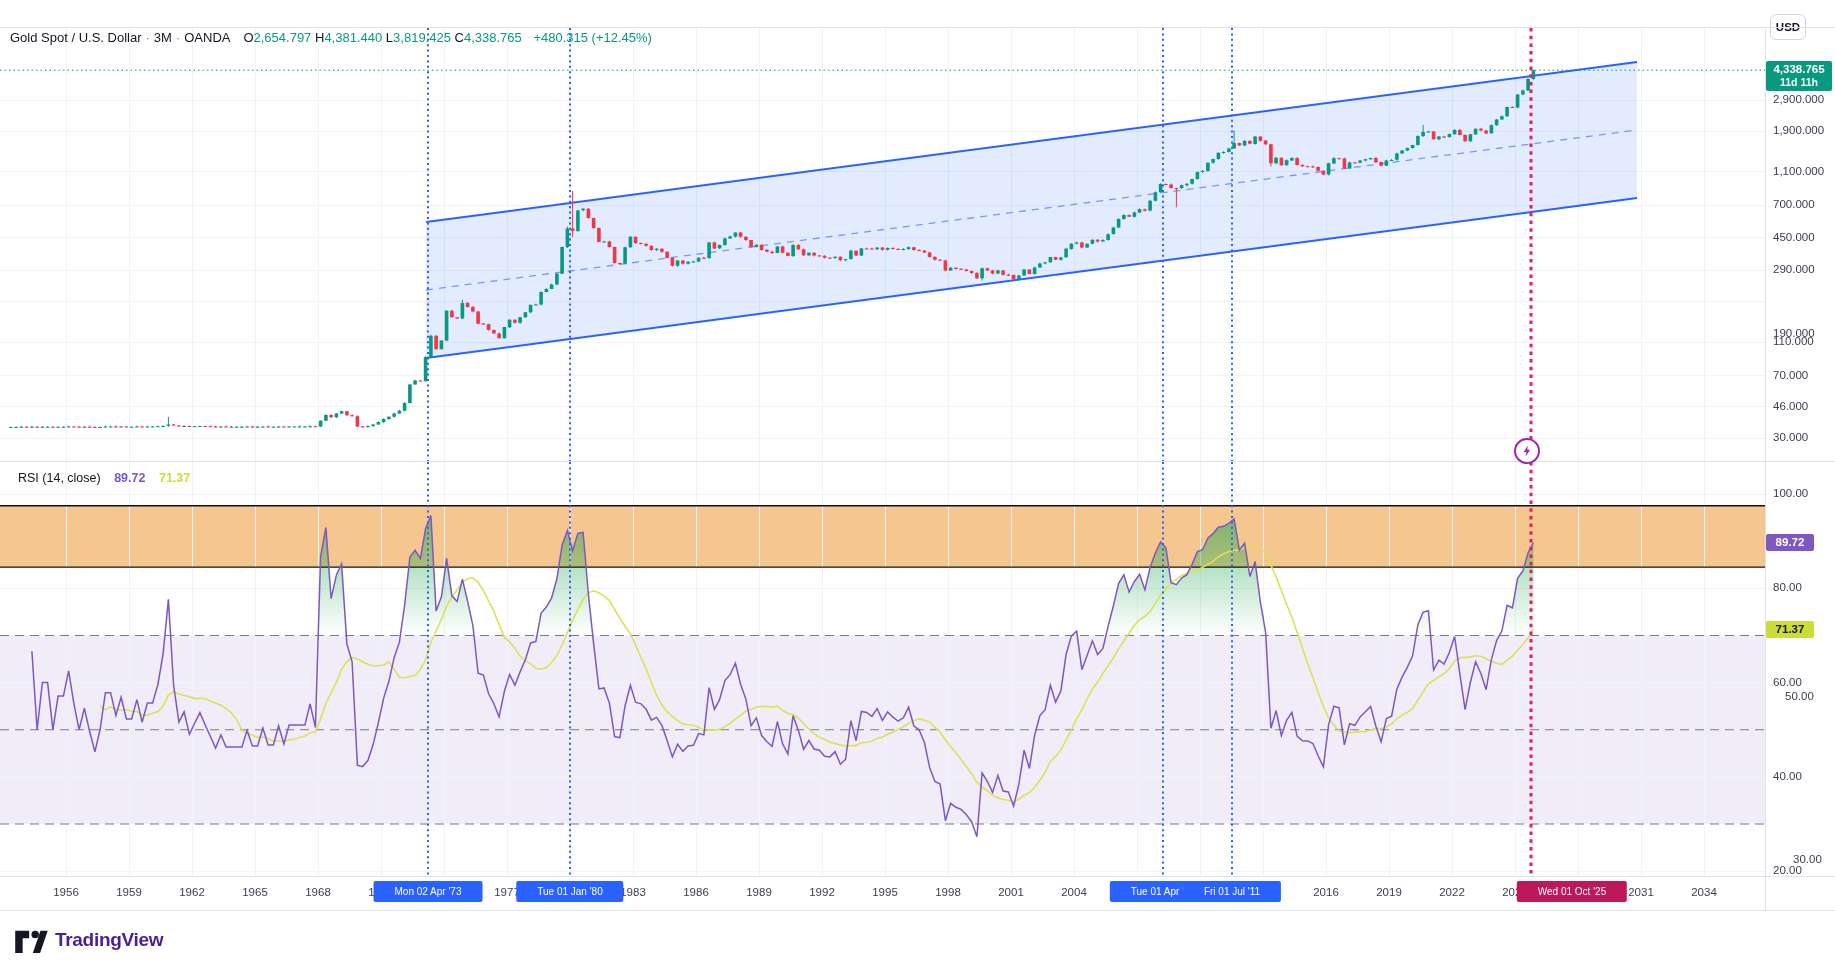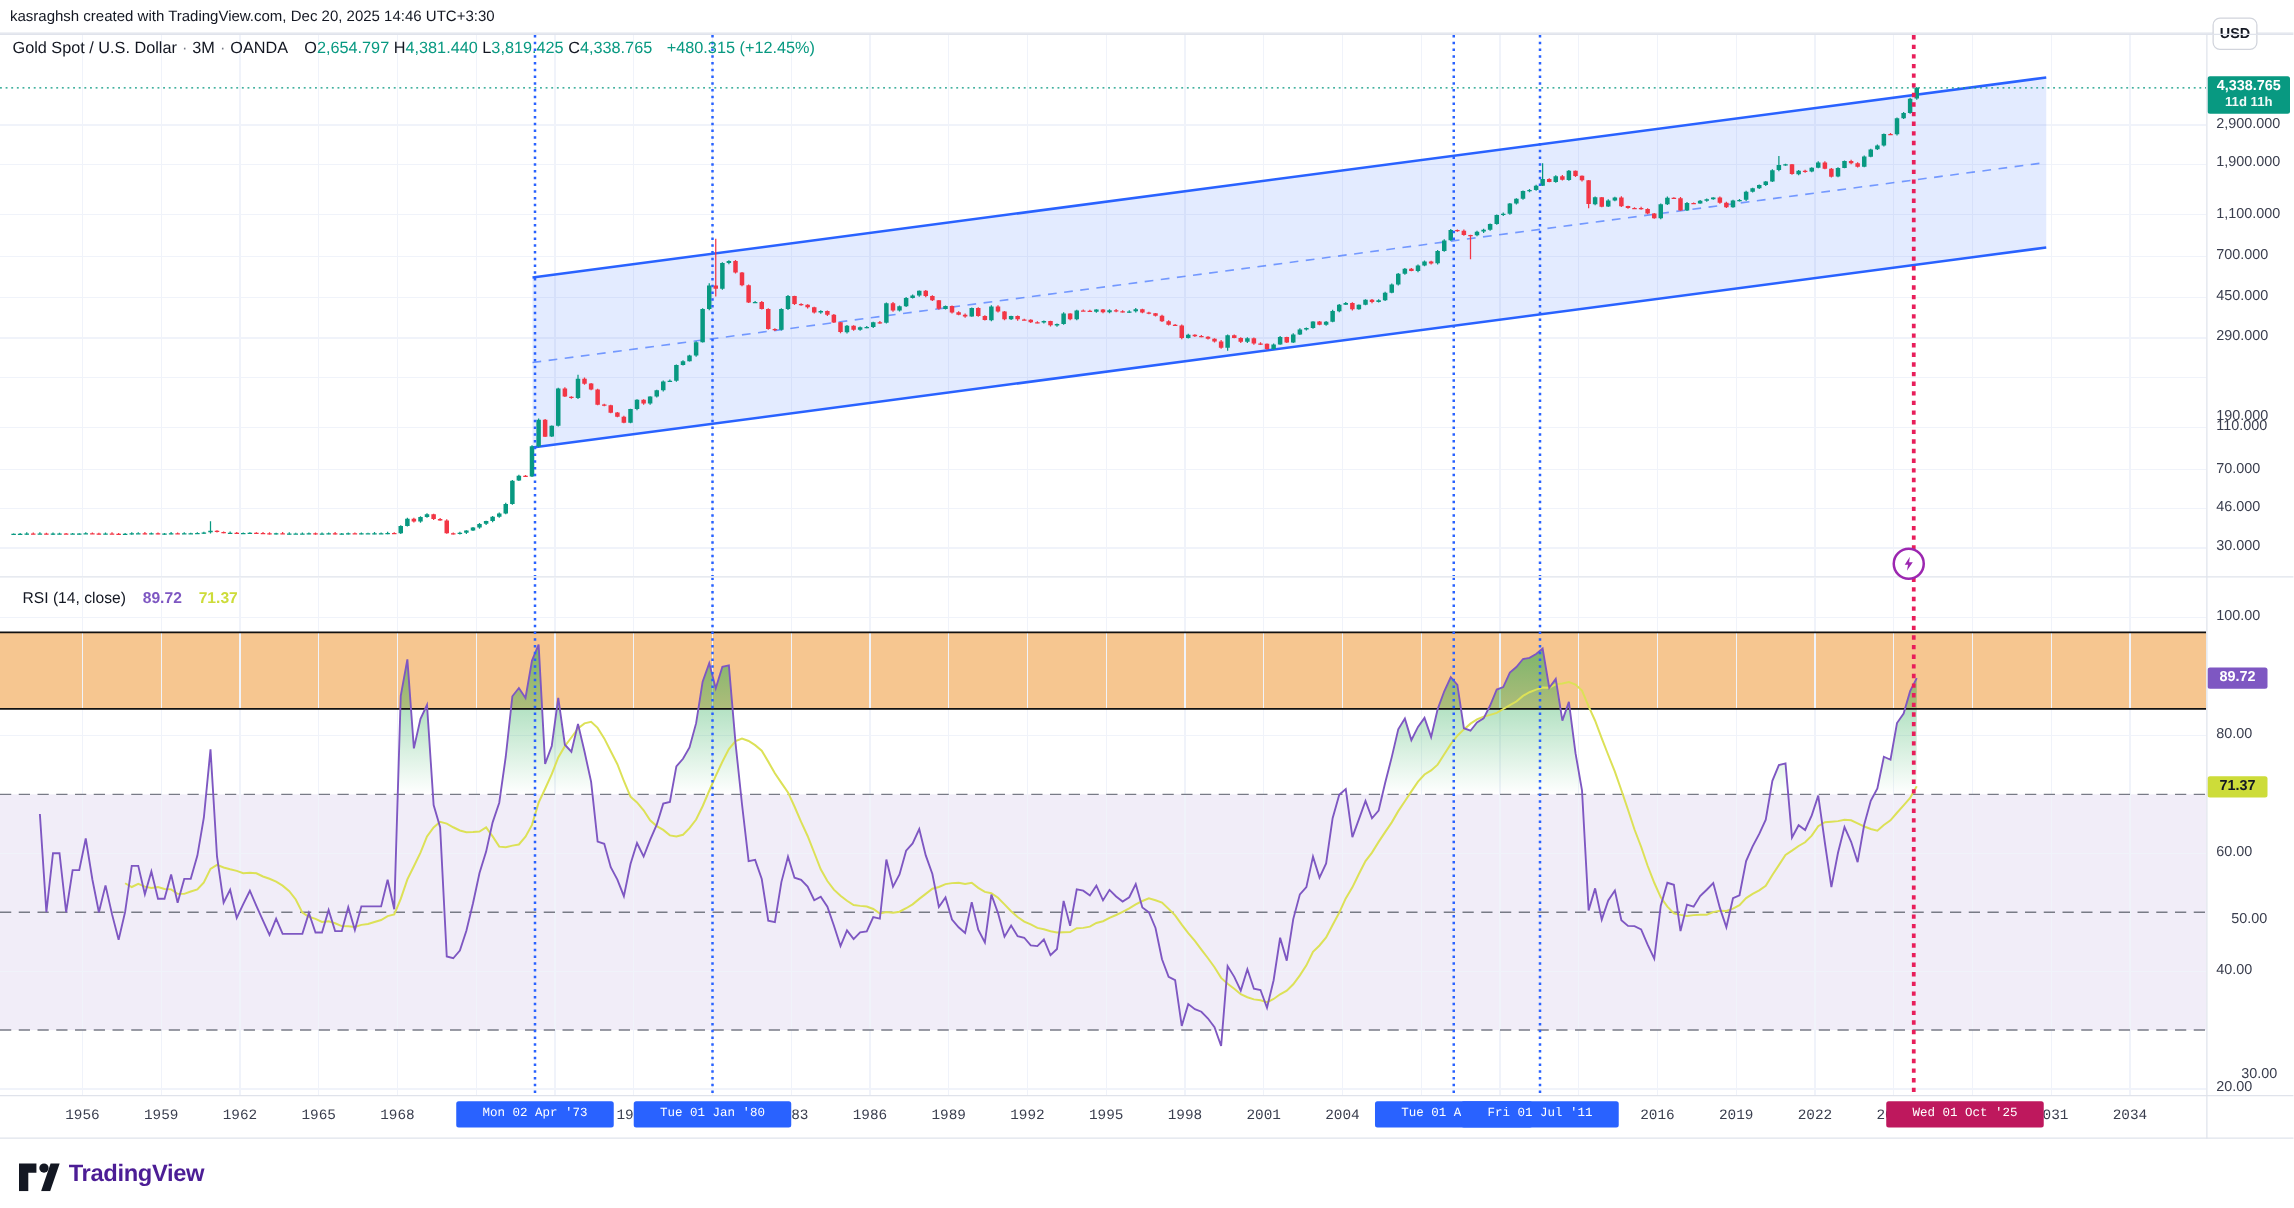--- a/index.html
+++ b/index.html
@@ -28,39 +28,36 @@
   #right-axis{left:1766px;top:0;width:69px;height:911px;z-index:20;}
   .tick{position:absolute;left:7px;font-size:11.5px;color:#3a3e4e;white-space:nowrap;}
   #usd-btn{position:absolute;left:4px;top:14px;width:34px;height:24px;border:1px solid #d1d4dc;border-radius:6px;
     font-size:11.5px;font-weight:bold;text-align:center;line-height:24px;background:#fff;}
   .badge{position:absolute;left:0px;border-radius:2px;color:#fff;font-size:11.5px;font-weight:bold;
     text-align:center;white-space:nowrap;z-index:22;}
   #price-badge{left:0px;width:66px;padding:2px 0 3px 0;}
   #price-badge .cd{font-size:10.5px;font-weight:bold;opacity:.95;margin-top:1px;}
   .rsi-badge{width:48px;height:17px;line-height:17px;}
   
-  #time-axis{left:0;top:877px;width:1680px;height:33px;background:#fff;z-index:20;font-family:Liberation Mono, monospace;}
+  #time-axis{left:0;top:877px;width:1680px;height:33px;background:#fff;z-index:20;}
   .year{position:absolute;top:9px;transform:translateX(-50%);font-size:11.5px;color:#3a3e4e;}
   .tbadge{position:absolute;top:4px;transform:translateX(-50%);height:21px;line-height:21px;padding:0 21px;
     border-radius:2px;color:#fff;font-size:10px;white-space:nowrap;}
   
   #lightning{left:1514px;top:438px;width:26px;height:26px;border:2px solid #9c27b0;border-radius:50%;
     background:#fff;box-sizing:border-box;z-index:28;display:flex;align-items:center;justify-content:center;}
   
   #footer{left:14px;top:925px;height:30px;display:flex;align-items:center;z-index:30;}
   #brand-text{font-size:19px;font-weight:bold;letter-spacing:-0.3px;color:#4c1d95;margin-left:7px;}
 </style>
 </head>
 <body>
 
 <div id="stage">
 
-  <div id="attribution" class="abs">
-    <span>kasraghsh created with TradingView.com, Dec 20, 2025 14:46 UTC+3:30</span>
-  </div>
 
   <div id="price-legend" class="abs">
     <span>Gold Spot / U.S. Dollar</span><span class="sep">·</span><span>3M</span><span class="sep">·</span><span>OANDA</span>
     <span class="ohlc"><span class="k">O</span><span class="v">2,654.797</span>
     <span class="k">H</span><span class="v">4,381.440</span>
     <span class="k">L</span><span class="v">3,819.425</span>
     <span class="k">C</span><span class="v">4,338.765</span></span>
     <span class="chg">+480.315 (+12.45%)</span>
   </div>
 
@@ -187,21 +184,21 @@
   <div class="hline abs" style="top:461px"></div>
   <div class="hline abs" style="top:876px"></div>
   <div class="hline abs" style="top:910px"></div>
   <div id="axis-vline" class="abs"></div>
 
   <div id="right-axis" class="abs">
     <div id="usd-btn">USD</div>
     <div class="tick" style="top: 864.2px;">20.00</div>
       <div class="tick" style="top: 853px; margin-left: 20px;">30.00</div>
       <div class="tick" style="top: 769.9px;">40.00</div>
-      <div class="tick" style="top: 729px; padding-left: 12px;">50.00</div>
+      <div class="tick" style="top: 690px; padding-left: 12px;">50.00</div>
       <div class="tick" style="top: 675.6px;">60.00</div>
       <div class="tick" style="top: 628.45px;">70.00</div>
       <div class="tick" style="top: 581.3px;">80.00</div>
       <div class="tick" style="top: 487px;">100.00</div>
       <div class="tick" style="top: 431.311px;">30.000</div>
       <div class="tick" style="top: 399.681px;">46.000</div>
       <div class="tick" style="top: 368.611px;">70.000</div>
       <div class="tick" style="top: 335.164px;">110.000</div>
       <div class="tick" style="top: 279px; margin-top: 48px;">190.000</div>
       <div class="tick" style="top: 263.429px;">290.000</div>

